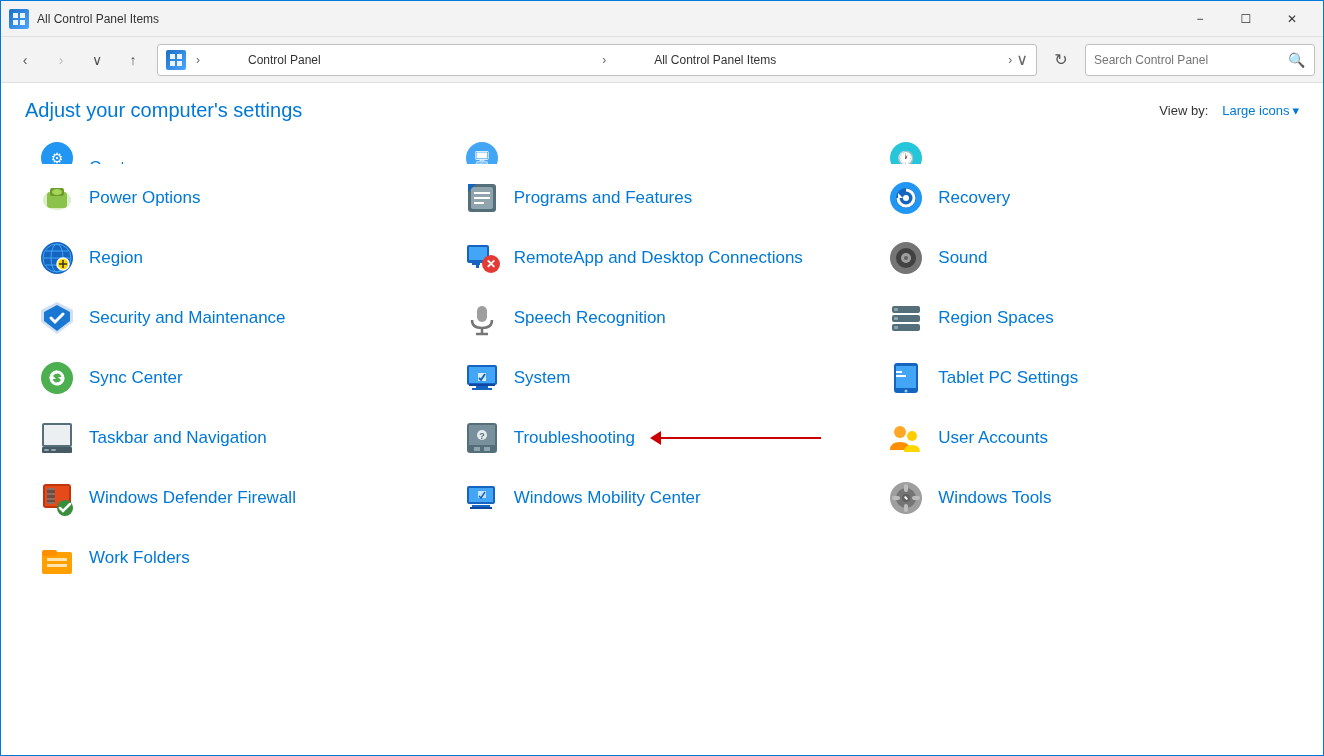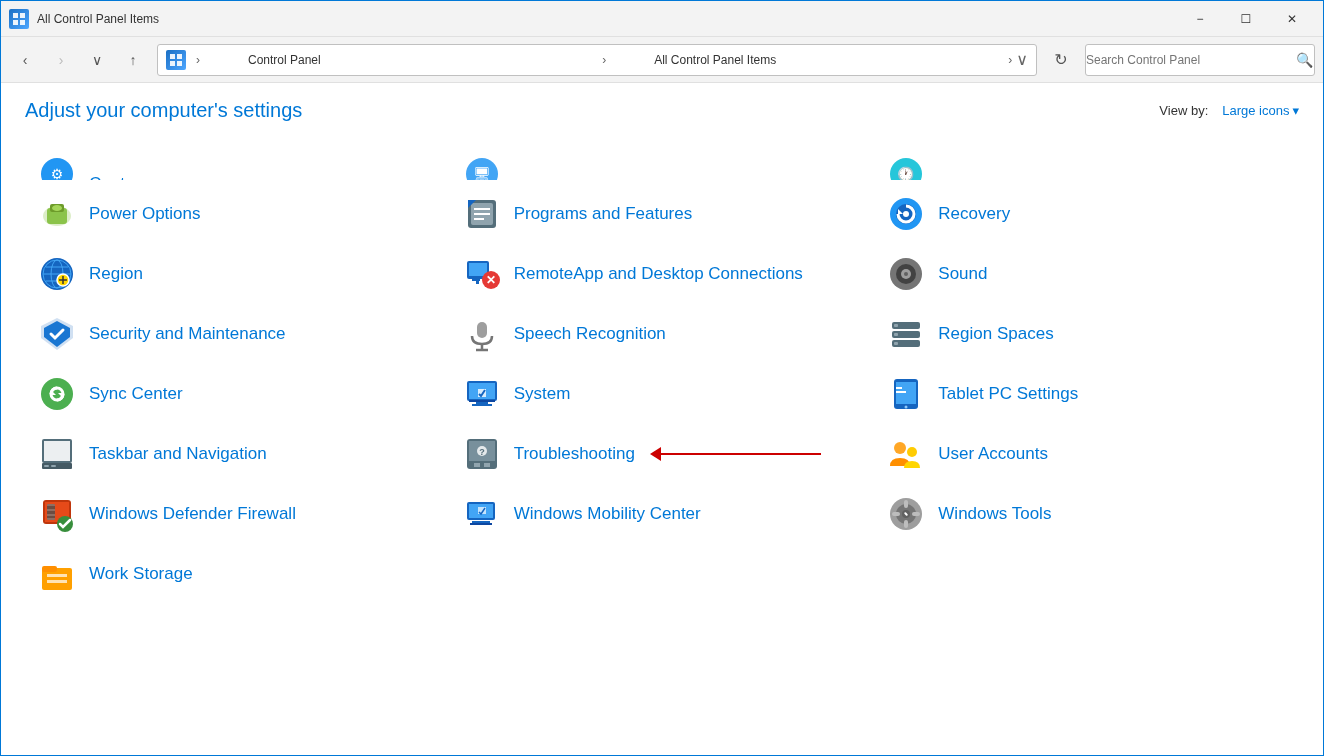--- a/index.html
+++ b/index.html
@@ -83,21 +83,21 @@
     }
 
     .search-bar {
       width: 230px;
       height: 32px;
       border: 1px solid #c0c0c0;
       border-radius: 3px;
       background: #fff;
       display: flex;
       align-items: center;
-      padding: 0 0;
+      padding: 0 8px;
       margin-left: 4px;
     }
     .search-input {
       flex: 1; border: none; outline: none; font-size: 12px; color: #999;
       background: transparent;
     }
     .search-icon { color: #555; font-size: 14px; }
 
     
     .content-area {
@@ -108,21 +108,20 @@
       position: relative;
     }
     .content-area::-webkit-scrollbar { width: 12px; }
     .content-area::-webkit-scrollbar-track { background: #f0f0f0; }
     .content-area::-webkit-scrollbar-thumb { background: #c0c0c0; border: 2px solid #f0f0f0; border-radius: 6px; }
 
     .page-header {
       display: flex;
       justify-content: space-between;
       align-items: center;
-      margin-bottom: 16px;
     }
     .page-title { font-size: 20px; color: #0078d7; font-weight: 300; }
     .view-by { display: flex; align-items: center; gap: 14px; font-size: 13px; color: #333; }
     .view-by-link { color: #0078d7; cursor: pointer; text-decoration: none; display: flex; align-items: center; gap: 3px; }
 
     
     .items-grid {
       display: grid;
       grid-template-columns: repeat(3, 1fr);
       gap: 0;
@@ -493,20 +492,20 @@
 
       <div class="item">
         <div class="item-icon">
           <svg width="40" height="40" viewBox="0 0 40 40">
             <rect x="5" y="14" width="30" height="22" rx="2" fill="#ffa000"></rect>
             <rect x="5" y="12" width="15" height="6" rx="2" fill="#ff8f00"></rect>
             <rect x="10" y="20" width="20" height="3" fill="white" opacity="0.7"></rect>
             <rect x="10" y="26" width="20" height="3" fill="white" opacity="0.7"></rect>
           </svg>
         </div>
-        <span class="item-label">Work Storage</span>
+        <span class="item-label">Work Folders</span>
       </div>
 
       <div class="item"></div>
 
     </div>
   </div>
 </div>
 
 </body></html>

